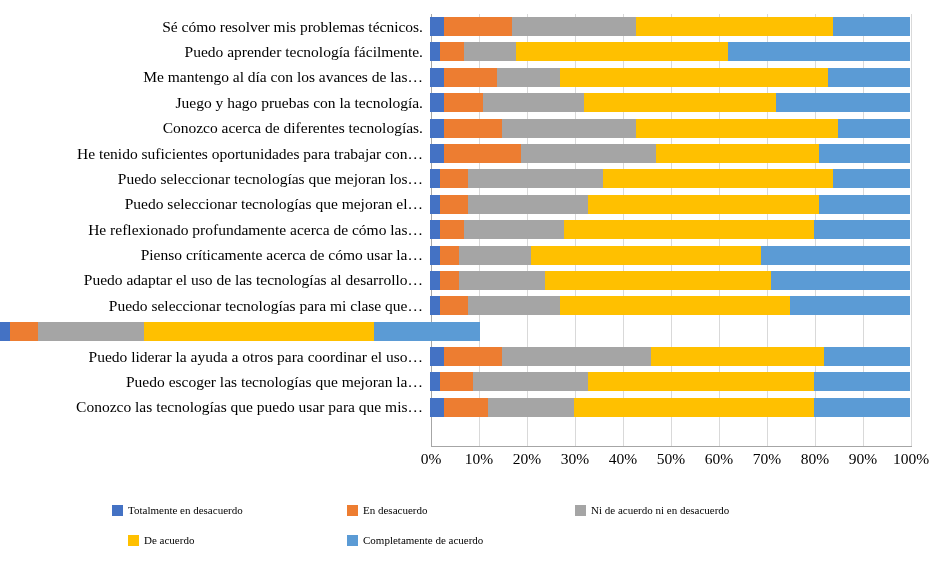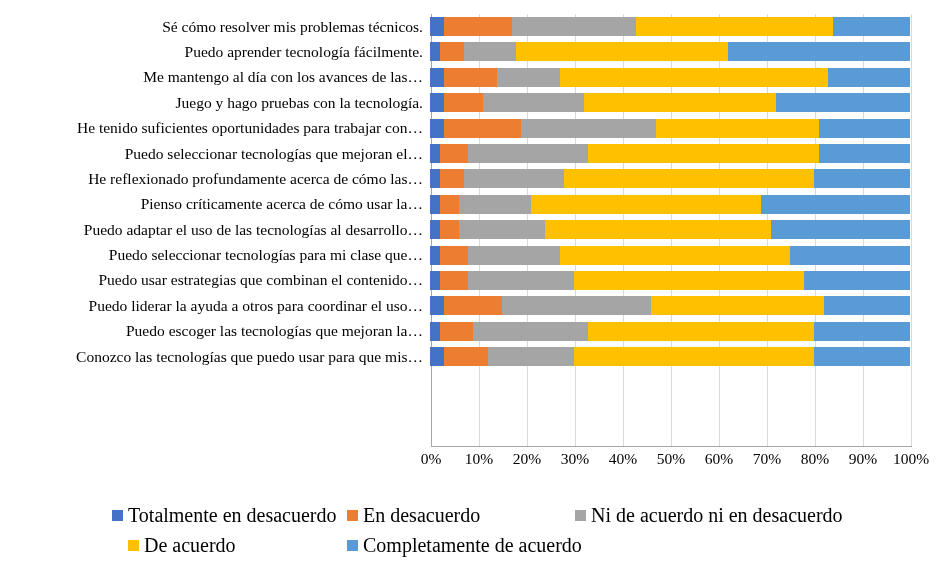--- a/index.html
+++ b/index.html
@@ -117,21 +117,21 @@
     position: absolute;
     left: 0;
     top: 498px;
     width: 936px;
     height: 76px;
   }
   .legend-item {
     position: absolute;
     display: flex;
     align-items: center;
-    font-size: 20px;
+    font-size: 11px;
     white-space: nowrap;
   }
   .swatch {
     width: 11px;
     height: 11px;
     margin-right: 5px;
     flex: 0 0 auto;
   }
 </style>
 </head>
@@ -198,32 +198,56 @@
             <div class="bar">
               <div class="seg" style="width: 3%; background: rgb(68, 114, 196);"></div>
               <div class="seg" style="width: 8%; background: rgb(237, 125, 49);"></div>
               <div class="seg" style="width: 21%; background: rgb(165, 165, 165);"></div>
               <div class="seg" style="width: 40%; background: rgb(255, 192, 0);"></div>
               <div class="seg" style="width: 28%; background: rgb(91, 155, 213);"></div>
             </div>
           </div>
         </div>
         <div class="row">
+          <div class="row-label">Conozco acerca de diferentes tecnologías.</div>
+          <div class="bar-area">
+            <div class="bar">
+              <div class="seg" style="width: 3%; background: rgb(68, 114, 196);"></div>
+              <div class="seg" style="width: 12%; background: rgb(237, 125, 49);"></div>
+              <div class="seg" style="width: 28%; background: rgb(165, 165, 165);"></div>
+              <div class="seg" style="width: 42%; background: rgb(255, 192, 0);"></div>
+              <div class="seg" style="width: 15%; background: rgb(91, 155, 213);"></div>
+            </div>
+          </div>
+        </div>
+        <div class="row">
           <div class="row-label">He tenido suficientes oportunidades para trabajar con…</div>
           <div class="bar-area">
             <div class="bar">
               <div class="seg" style="width: 3%; background: rgb(68, 114, 196);"></div>
               <div class="seg" style="width: 16%; background: rgb(237, 125, 49);"></div>
               <div class="seg" style="width: 28%; background: rgb(165, 165, 165);"></div>
               <div class="seg" style="width: 34%; background: rgb(255, 192, 0);"></div>
               <div class="seg" style="width: 19%; background: rgb(91, 155, 213);"></div>
             </div>
           </div>
         </div>
         <div class="row">
+          <div class="row-label">Puedo seleccionar tecnologías que mejoran los…</div>
+          <div class="bar-area">
+            <div class="bar">
+              <div class="seg" style="width: 2%; background: rgb(68, 114, 196);"></div>
+              <div class="seg" style="width: 6%; background: rgb(237, 125, 49);"></div>
+              <div class="seg" style="width: 28%; background: rgb(165, 165, 165);"></div>
+              <div class="seg" style="width: 48%; background: rgb(255, 192, 0);"></div>
+              <div class="seg" style="width: 16%; background: rgb(91, 155, 213);"></div>
+            </div>
+          </div>
+        </div>
+        <div class="row">
           <div class="row-label">Puedo seleccionar tecnologías que mejoran el…</div>
           <div class="bar-area">
             <div class="bar">
               <div class="seg" style="width: 2%; background: rgb(68, 114, 196);"></div>
               <div class="seg" style="width: 6%; background: rgb(237, 125, 49);"></div>
               <div class="seg" style="width: 25%; background: rgb(165, 165, 165);"></div>
               <div class="seg" style="width: 48%; background: rgb(255, 192, 0);"></div>
               <div class="seg" style="width: 19%; background: rgb(91, 155, 213);"></div>
             </div>
           </div>
@@ -270,21 +294,20 @@
             <div class="bar">
               <div class="seg" style="width: 2%; background: rgb(68, 114, 196);"></div>
               <div class="seg" style="width: 6%; background: rgb(237, 125, 49);"></div>
               <div class="seg" style="width: 19%; background: rgb(165, 165, 165);"></div>
               <div class="seg" style="width: 48%; background: rgb(255, 192, 0);"></div>
               <div class="seg" style="width: 25%; background: rgb(91, 155, 213);"></div>
             </div>
           </div>
         </div>
         <div class="row">
-          <div class="row-label">Puedo usar estrategias que combinan el contenido…</div>
           <div class="bar-area">
             <div class="bar">
               <div class="seg" style="width: 2%; background: rgb(68, 114, 196);"></div>
               <div class="seg" style="width: 6%; background: rgb(237, 125, 49);"></div>
               <div class="seg" style="width: 22%; background: rgb(165, 165, 165);"></div>
               <div class="seg" style="width: 48%; background: rgb(255, 192, 0);"></div>
               <div class="seg" style="width: 22%; background: rgb(91, 155, 213);"></div>
             </div>
           </div>
         </div>

